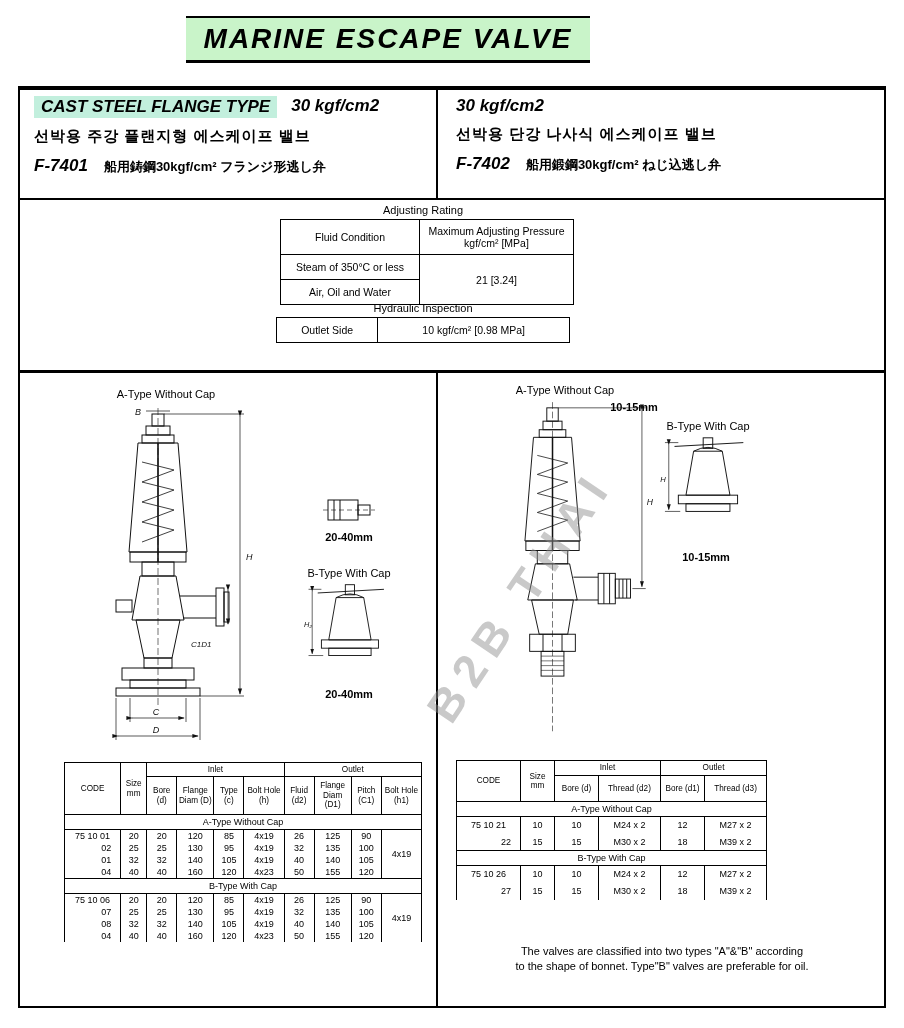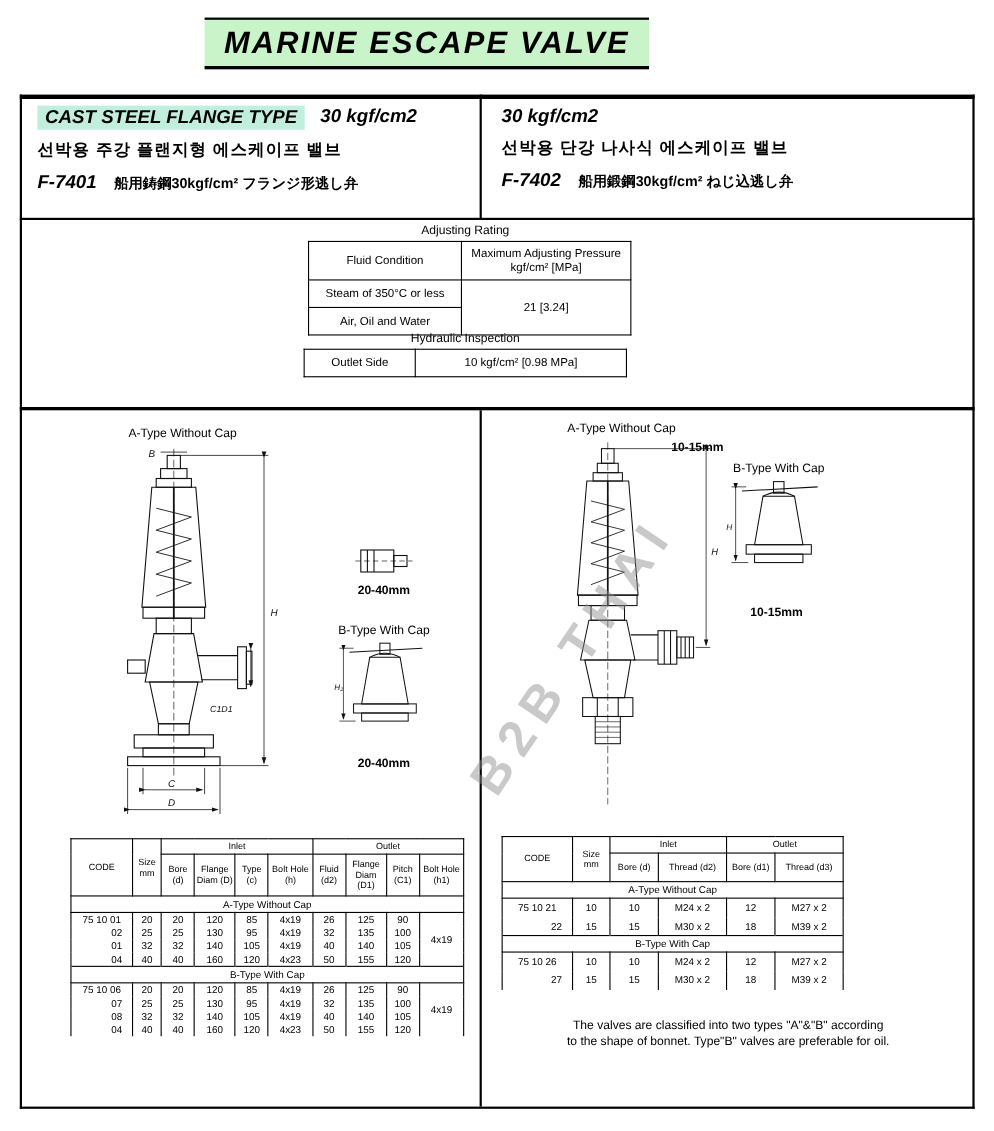--- a/index.html
+++ b/index.html
@@ -467,16 +467,16 @@
       <td class="cont">27</td>
       <td>15</td>
       <td>15</td>
       <td>M30 x 2</td>
       <td>18</td>
       <td>M39 x 2</td>
     </tr>
   </tbody>
 </table>
 
-<div class="abs" id="note" style="left:450px;top:925px;width:424px">
+<div class="abs" id="note" style="left:450px;top:944px;width:424px">
   <div>The valves are classified into two types "A"&amp;"B" according</div>
   <div>to the shape of bonnet.  Type"B" valves are preferable for oil.</div>
 </div>
 
 </body></html>

